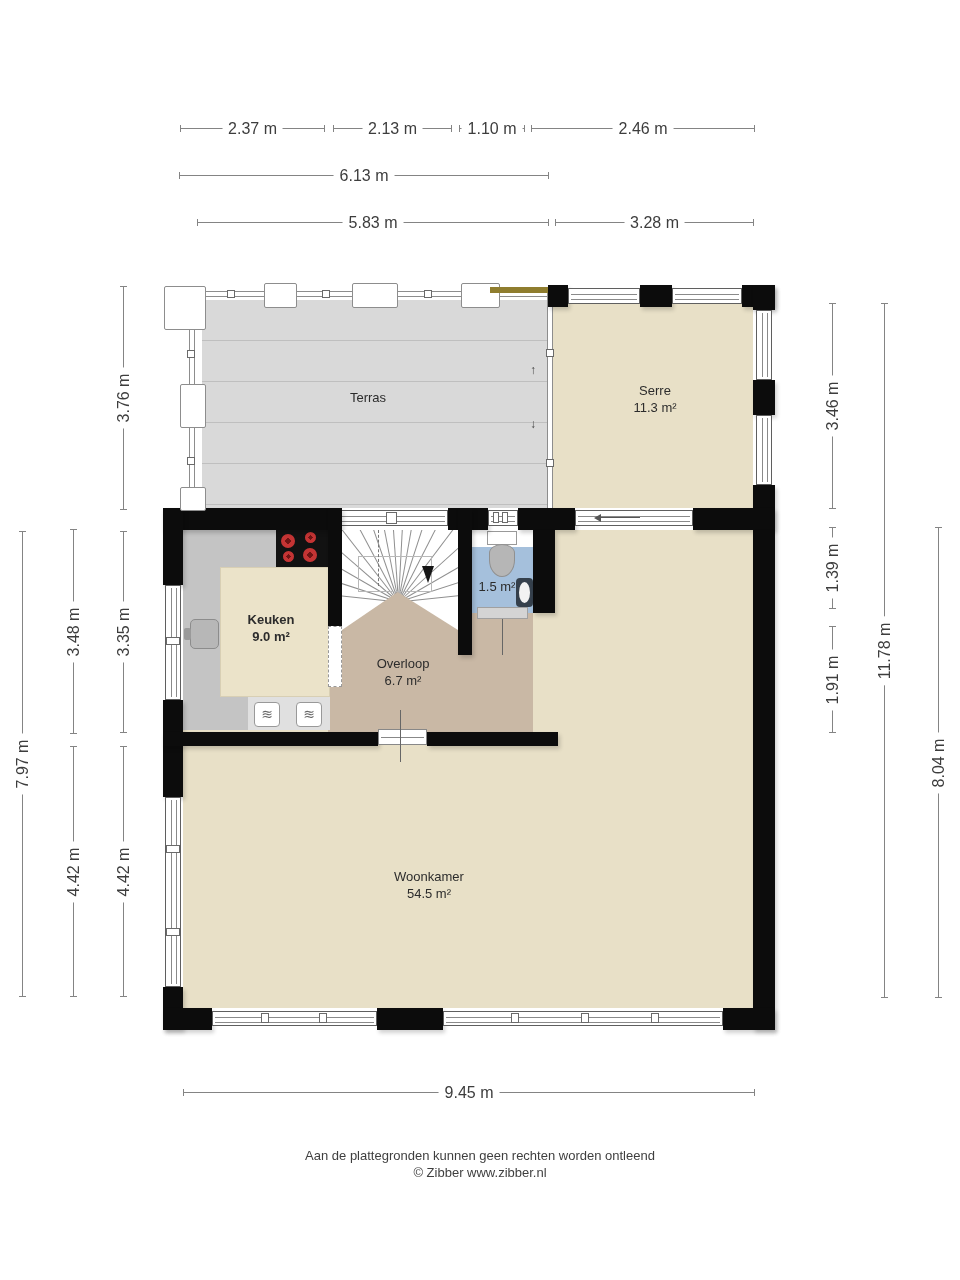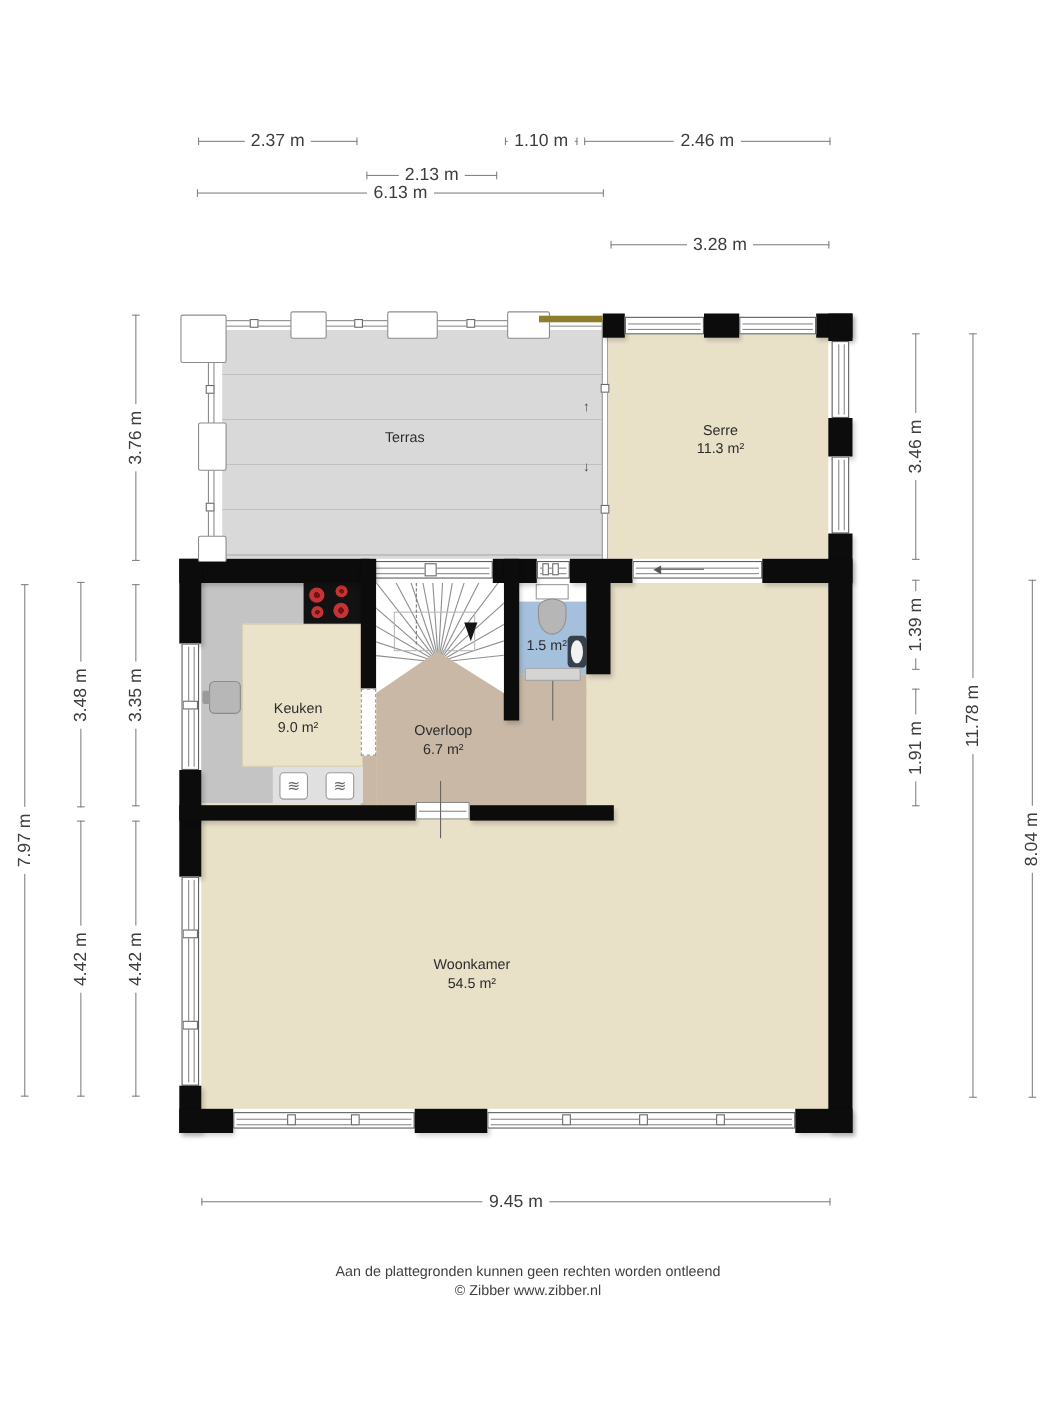--- a/index.html
+++ b/index.html
@@ -183,55 +183,59 @@
   <div class="abs" style="left:400px; top:710px; width:1px; height:52px; background:#666; z-index:3;"></div>
   <div class="wall" style="left:427px; top:732px; width:131px; height:14px;"></div>
 
   <div class="room-label" style="left:368px; top:389px;">
     <div>Terras</div>
   </div>
   <div class="room-label" style="left:655px; top:382px;">
     <div>Serre</div>
     <div>11.3 m²</div>
   </div>
-  <div class="room-label" style="left:271px; top:635px;">
+  <div class="room-label" style="left:271px; top:611px;font-weight:bold;">
     <div>Keuken</div>
     <div>9.0 m²</div>
   </div>
   <div class="room-label" style="left:403px; top:655px;">
     <div>Overloop</div>
     <div>6.7 m²</div>
   </div>
   <div class="room-label" style="left:497px; top:578px;">
     <div>1.5 m²</div>
   </div>
   <div class="room-label" style="left:429px; top:868px;">
     <div>Woonkamer</div>
     <div>54.5 m²</div>
   </div>
 
   <div class="dim h" style="left:180px; top:121px; width:145px; height:15px;">
       <span class="line"></span>
       <span class="lbl">2.37 m</span>
     </div>
-  <div class="dim h" style="left:333px; top:121px; width:119px; height:15px;margin-top:31px;">
+  <div class="dim h" style="left:333px; top:121px; width:119px; height:15px;">
       <span class="line"></span>
       <span class="lbl">2.13 m</span>
     </div>
   <div class="dim h" style="left:459px; top:121px; width:66px; height:15px;">
       <span class="line"></span>
       <span class="lbl">1.10 m</span>
     </div>
   <div class="dim h" style="left:531px; top:121px; width:224px; height:15px;">
       <span class="line"></span>
       <span class="lbl">2.46 m</span>
     </div>
   <div class="dim h" style="left:179px; top:168px; width:370px; height:15px;">
       <span class="line"></span>
       <span class="lbl">6.13 m</span>
+    </div>
+  <div class="dim h" style="left:197px; top:215px; width:352px; height:15px;">
+      <span class="line"></span>
+      <span class="lbl">5.83 m</span>
     </div>
   <div class="dim h" style="left:555px; top:215px; width:199px; height:15px;">
       <span class="line"></span>
       <span class="lbl">3.28 m</span>
     </div>
   <div class="dim h" style="left:183px; top:1085px; width:572px; height:15px;">
       <span class="line"></span>
       <span class="lbl">9.45 m</span>
     </div>
 

